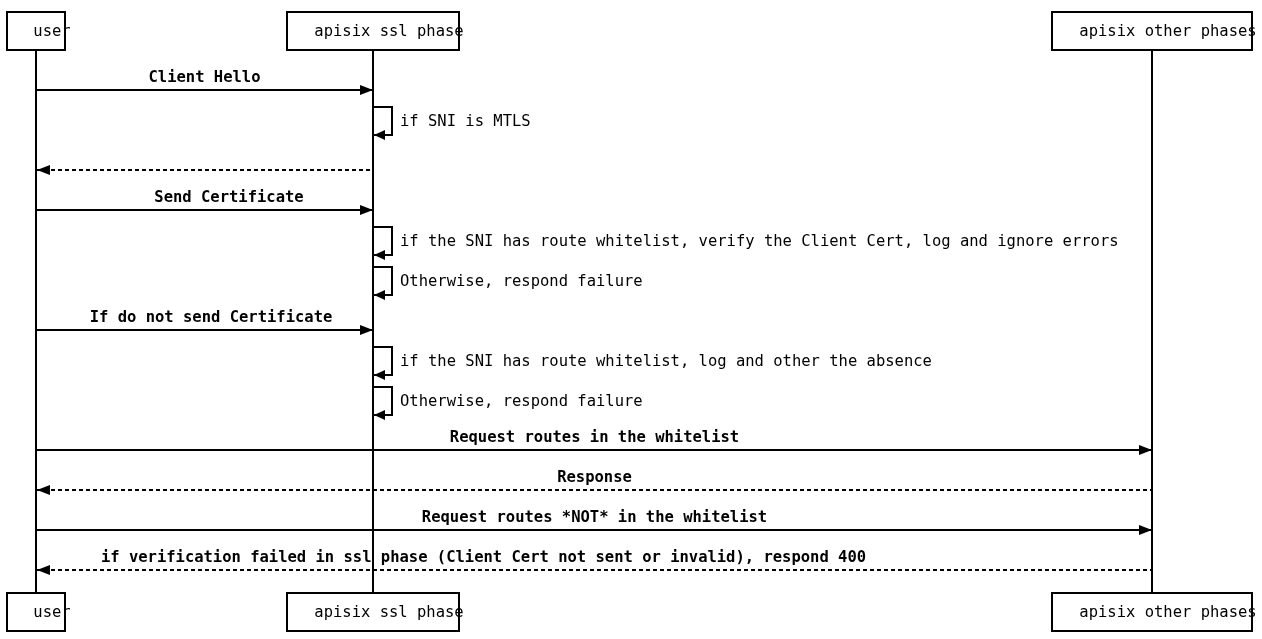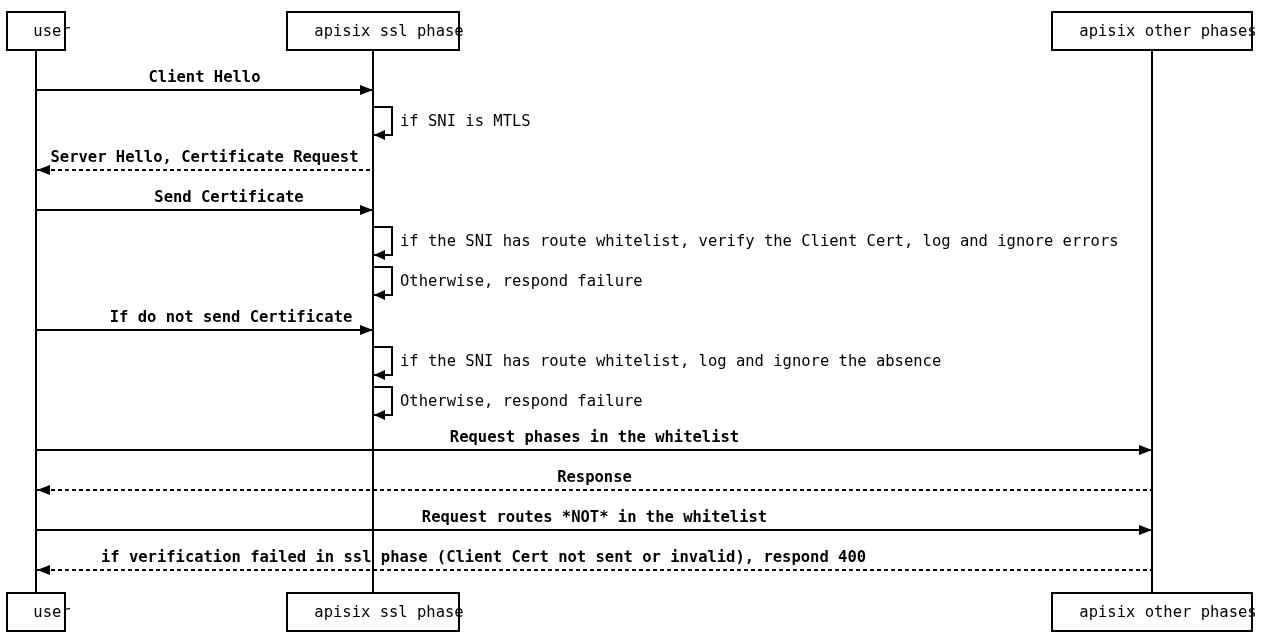--- a/index.html
+++ b/index.html
@@ -132,49 +132,48 @@
   </div>
 
   <div class="msg-label" style="left:36px; top:68px; width:337px">Client Hello</div>
   <div class="line-solid" style="left:37px; top:89px; width:335px"></div>
   <div class="ah-right" style="left:360px; top:85px"></div>
 
   <div class="self-loop" style="top:106px"></div>
   <div class="loop-ah" style="top:130px"></div>
   <div class="loop-label" style="top:111px">if SNI is MTLS</div>
 
-  <div class="msg-label" style="left:36px; top:148px; width:337px">Server Hello, Certificate Request</div>
   <div class="line-dashed" style="left:37px; top:169px; width:335px"></div>
   <div class="ah-left" style="left:37px; top:165px"></div>
 
   <div class="msg-label" style="left:36px; top:188px; width:386px">Send Certificate</div>
   <div class="line-solid" style="left:37px; top:209px; width:335px"></div>
   <div class="ah-right" style="left:360px; top:205px"></div>
 
   <div class="self-loop" style="top:226px"></div>
   <div class="loop-ah" style="top:250px"></div>
   <div class="loop-label" style="top:231px">if the SNI has route whitelist, verify the Client Cert, log and ignore errors</div>
 
   <div class="self-loop" style="top:266px"></div>
   <div class="loop-ah" style="top:290px"></div>
   <div class="loop-label" style="top:271px">Otherwise, respond failure</div>
 
-  <div class="msg-label" style="left:40px; top:308px; width:382px">If do not send Certificate</div>
+  <div class="msg-label" style="left:20px; top:308px; width:382px">If do not send Certificate</div>
   <div class="line-solid" style="left:37px; top:329px; width:335px"></div>
   <div class="ah-right" style="left:360px; top:325px"></div>
 
   <div class="self-loop" style="top:346px"></div>
   <div class="loop-ah" style="top:370px"></div>
-  <div class="loop-label" style="top:351px">if the SNI has route whitelist, log and ignore the absence</div>
+  <div class="loop-label" style="top:351px">if the SNI has route whitelist, log and other the absence</div>
 
   <div class="self-loop" style="top:386px"></div>
   <div class="loop-ah" style="top:410px"></div>
   <div class="loop-label" style="top:391px">Otherwise, respond failure</div>
 
-  <div class="msg-label" style="left:36px; top:428px; width:1117px">Request phases in the whitelist</div>
+  <div class="msg-label" style="left:36px; top:428px; width:1117px">Request routes in the whitelist</div>
   <div class="line-solid" style="left:37px; top:449px; width:1114px"></div>
   <div class="ah-right" style="left:1139px; top:445px"></div>
 
   <div class="msg-label" style="left:36px; top:468px; width:1117px">Response</div>
   <div class="line-dashed" style="left:37px; top:489px; width:1114px"></div>
   <div class="ah-left" style="left:37px; top:485px"></div>
 
   <div class="msg-label" style="left:36px; top:508px; width:1117px">Request routes *NOT* in the whitelist</div>
   <div class="line-solid" style="left:37px; top:529px; width:1114px"></div>
   <div class="ah-right" style="left:1139px; top:525px"></div>

